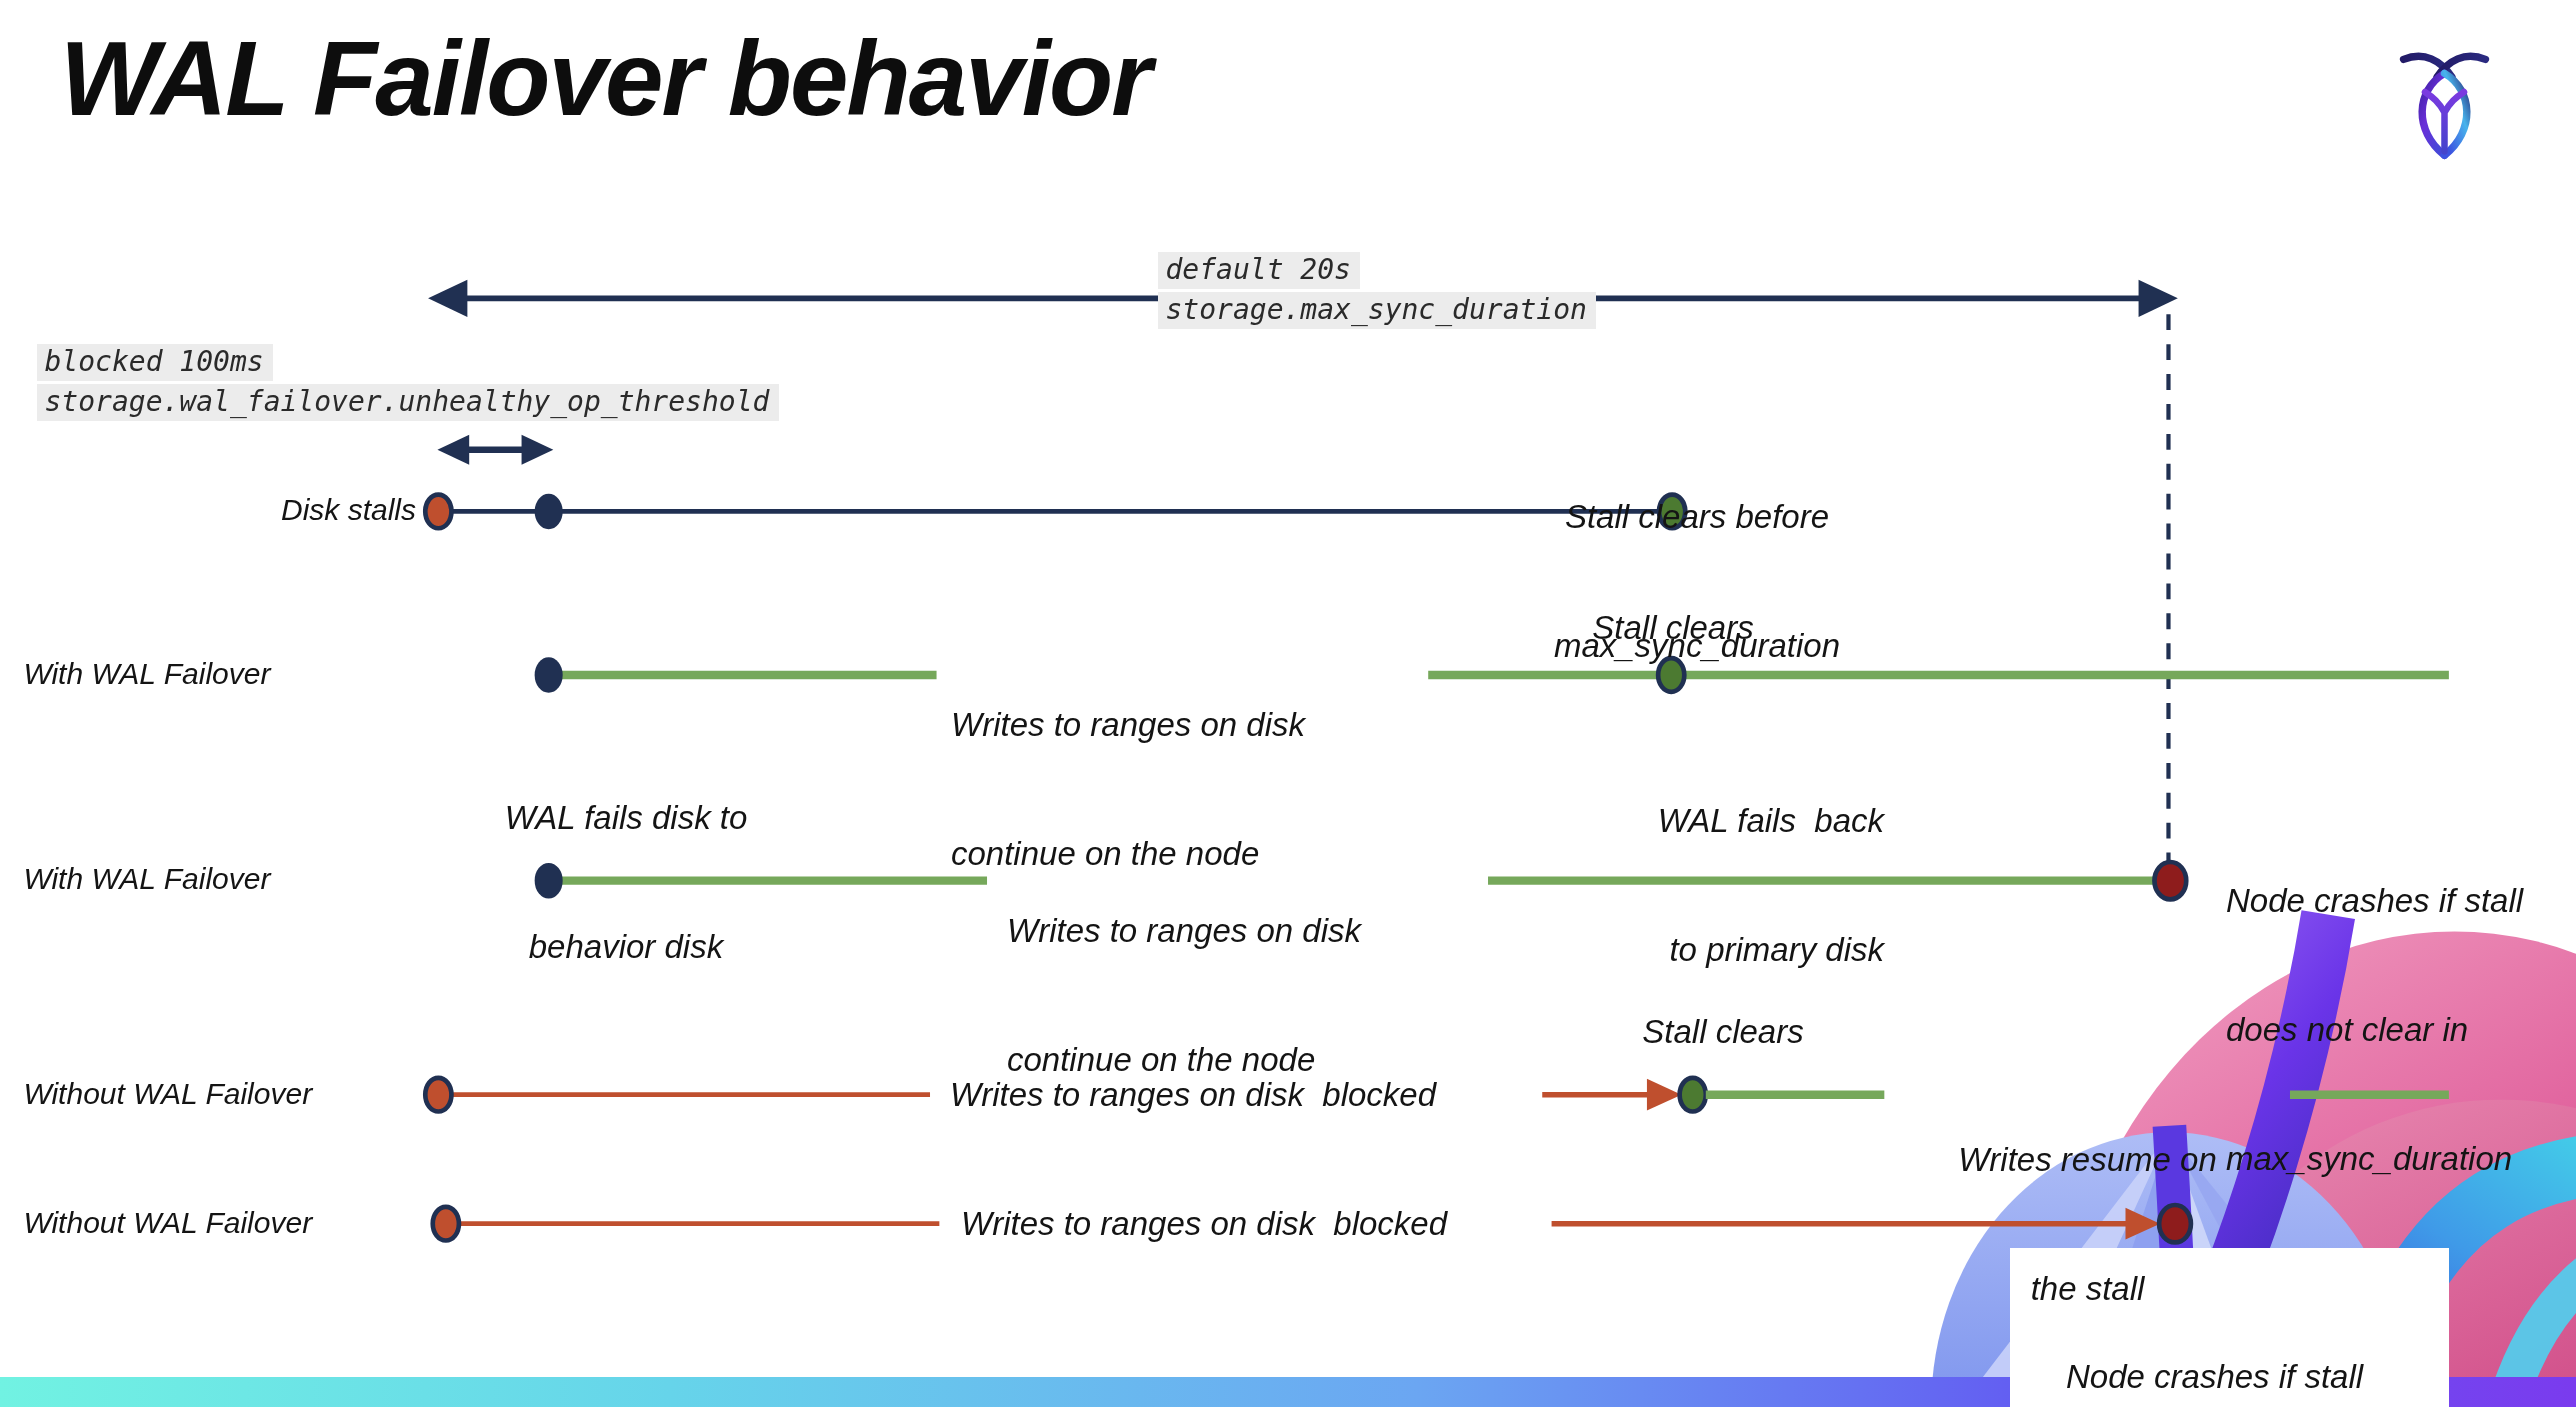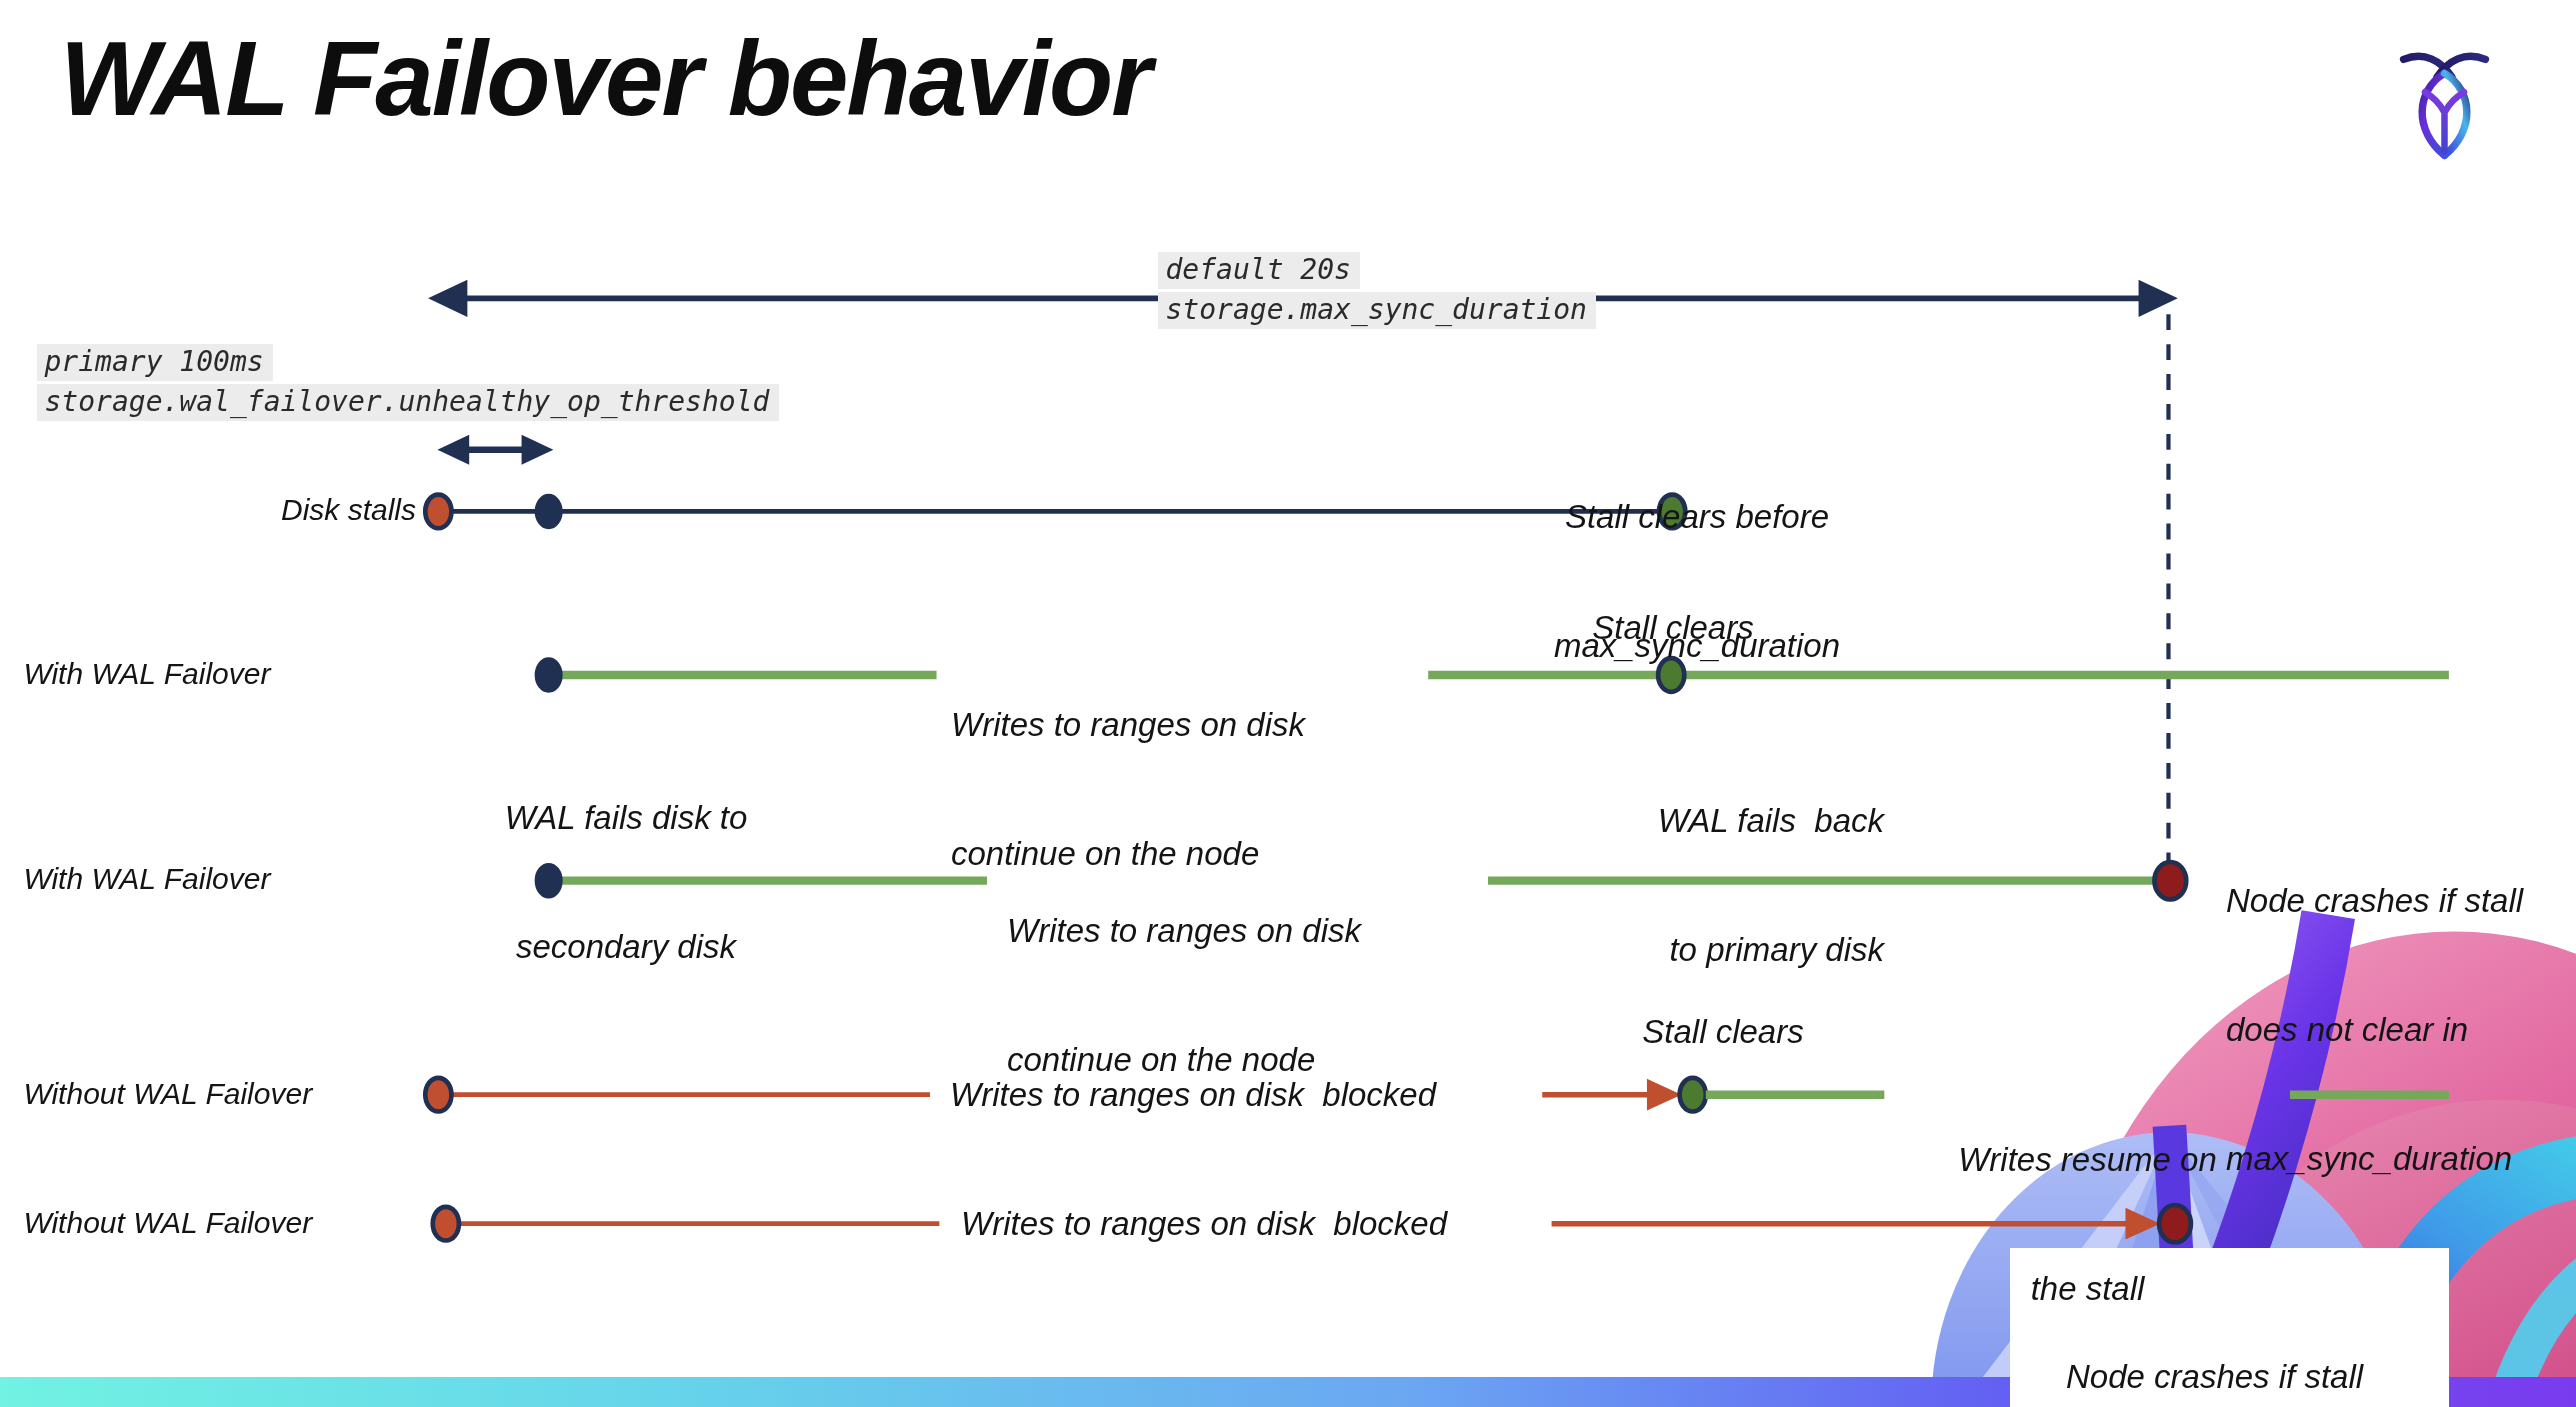--- a/index.html
+++ b/index.html
@@ -162,38 +162,38 @@
     <path d="M50 30 C19 48 17 92 50 118" stroke="url(#lgL)" stroke-width="8" fill="none" stroke-linecap="round"></path>
     <path d="M50 30 C81 48 83 92 50 118" stroke="url(#lgR)" stroke-width="8" fill="none" stroke-linecap="round"></path>
     <path d="M50 114 L50 72 M50 72 C44 61 38 56 29 50 M50 72 C56 61 62 56 71 50" stroke="url(#lgS)" stroke-width="7" fill="none" stroke-linecap="round"></path>
   </svg>
 
   <div class="abs mono-label" style="left:1142px;top:252px;padding-left:16px;">
     <div><span class="chip">default 20s</span></div>
     <div><span class="chip">storage.max_sync_duration</span></div>
   </div>
   <div class="abs mono-label" style="left:37px;top:344px;">
-    <div><span class="chip">primary 100ms</span></div>
+    <div><span class="chip">blocked 100ms</span></div>
     <div><span class="chip">storage.wal_failover.unhealthy_op_threshold</span></div>
   </div>
 
   <div class="abs row-label right" style="left:150px;width:266px;top:511px;">Disk stalls</div>
   <div class="abs row-label" style="left:23.4px;top:675px;">With WAL Failover</div>
   <div class="abs row-label" style="left:23.4px;top:880px;">With WAL Failover</div>
   <div class="abs row-label" style="left:23.4px;top:1095px;">Without WAL Failover</div>
   <div class="abs row-label" style="left:23.4px;top:1224px;">Without WAL Failover</div>
 
   <div class="abs ann center" style="left:1510px;top:409px;width:374px;">
     <div>Stall clears before</div>
     <div>max_sync_duration</div>
   </div>
 
   <div class="abs ann center" style="left:439px;top:710px;width:374px;">
     <div>WAL fails disk to</div>
-    <div>secondary disk</div>
+    <div>behavior disk</div>
   </div>
 
   <div class="abs ann" style="left:951px;top:617px;">
     <div>Writes to ranges on disk</div>
     <div>continue on the node</div>
   </div>
 
   <div class="abs ann center" style="left:1533px;top:606px;width:280px;">Stall clears</div>
 
   <div class="abs ann center" style="left:1510px;top:713px;width:374px;text-align:right;">

